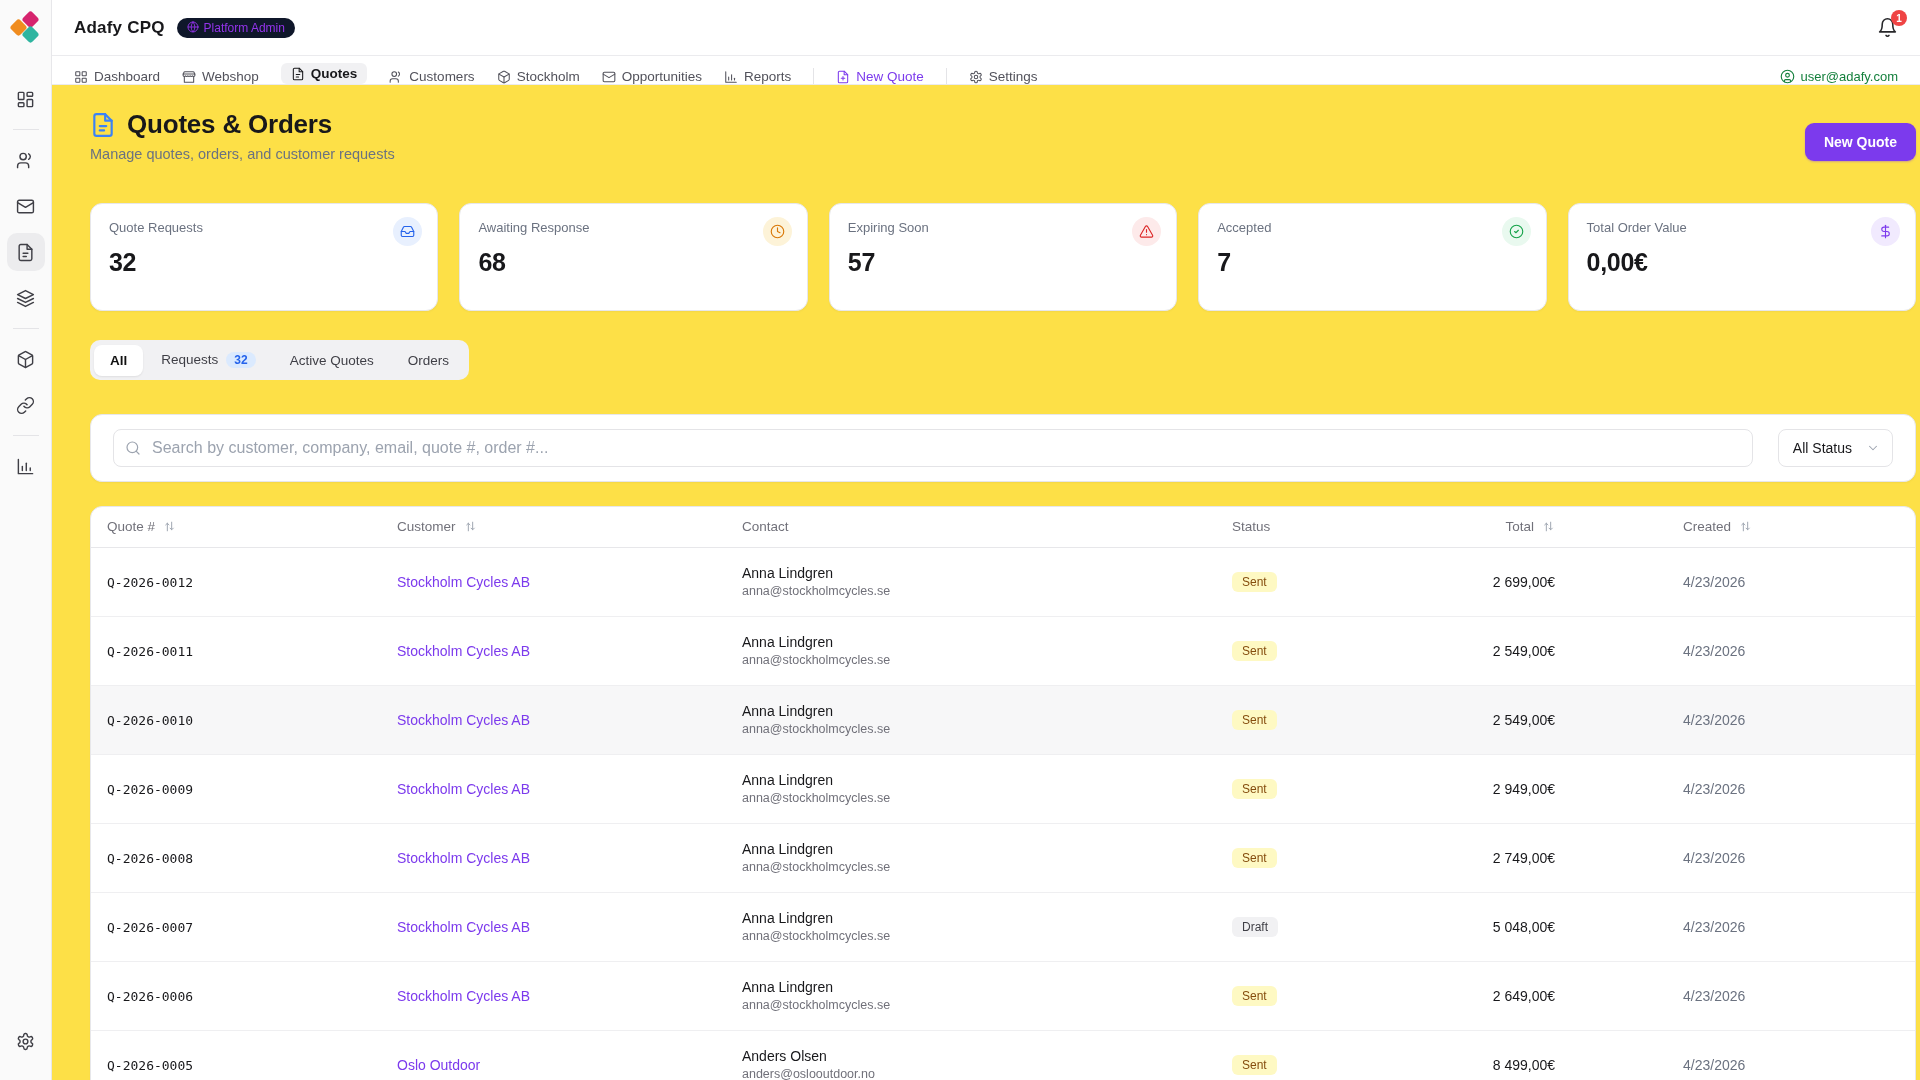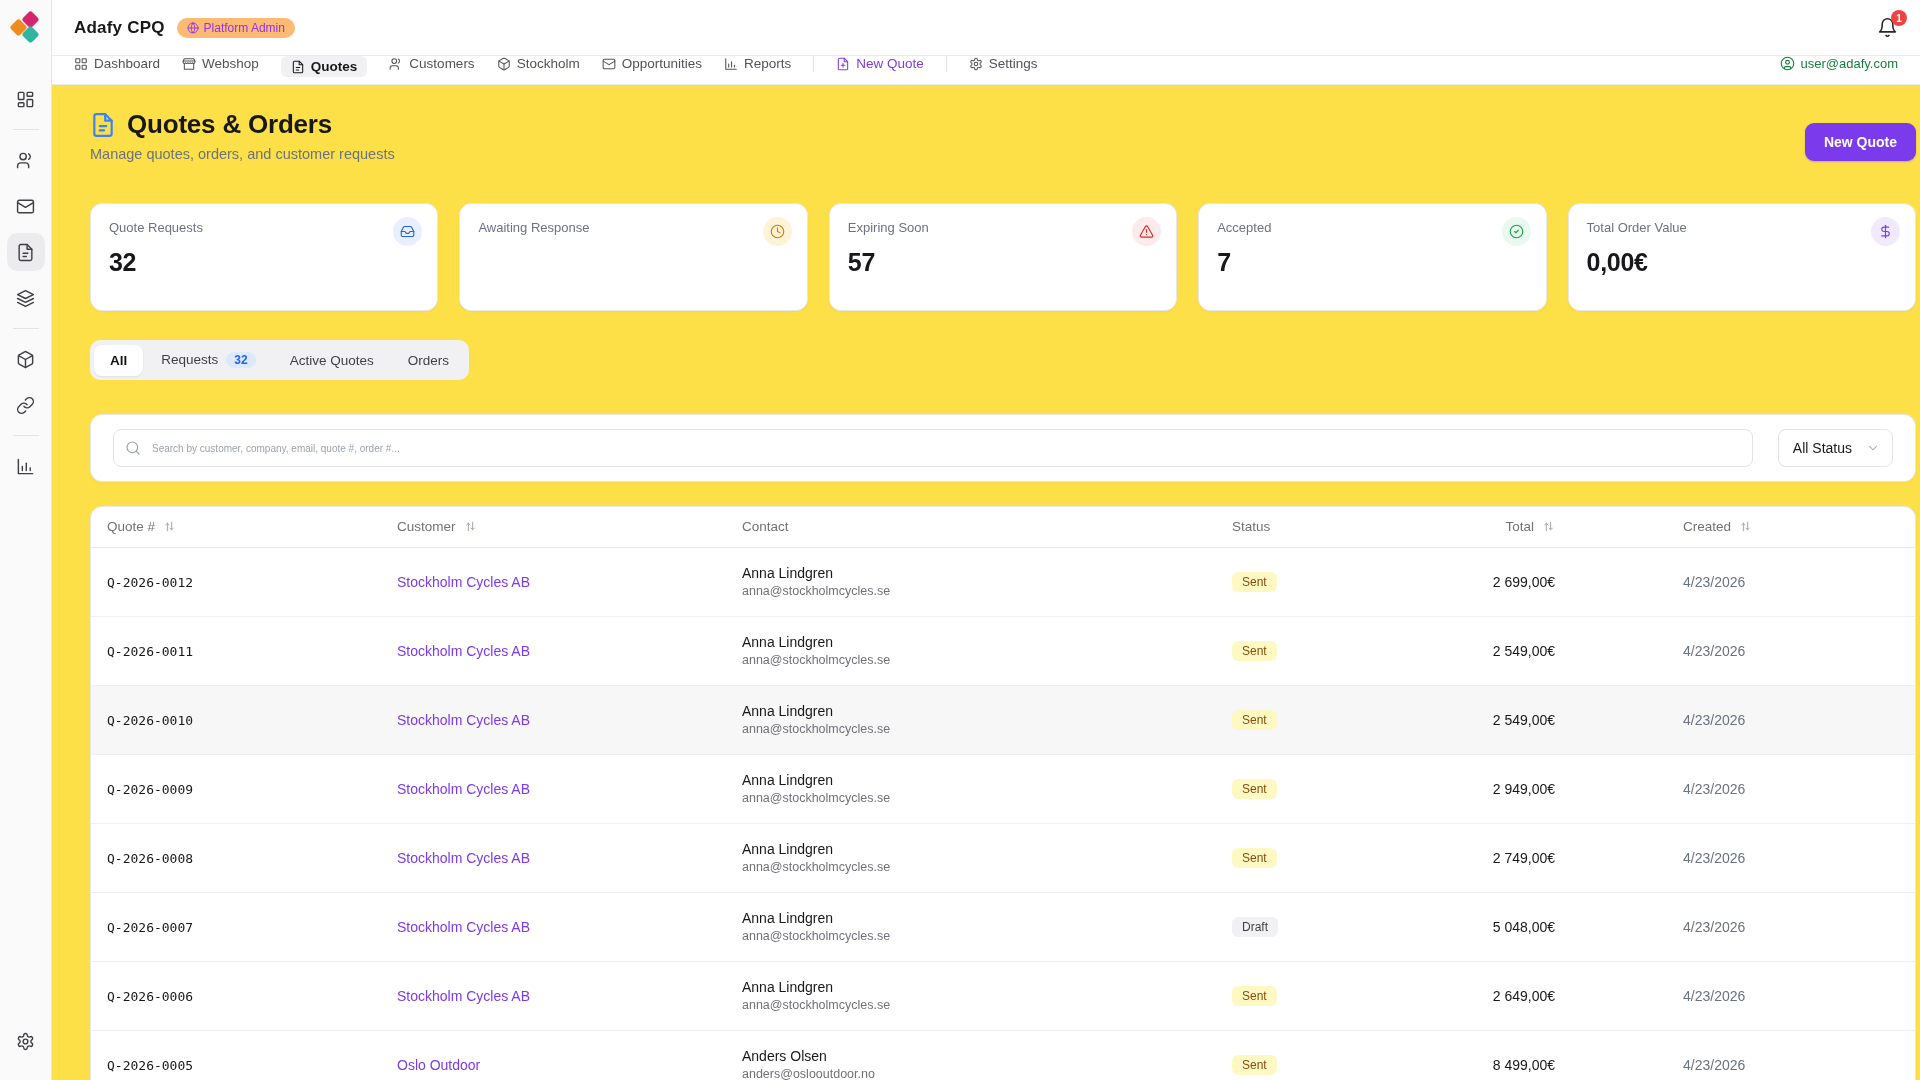--- a/index.html
+++ b/index.html
@@ -20,31 +20,31 @@
   .side-item { width:38px; height:38px; border-radius:10px; display:flex; align-items:center;
     justify-content:center; color:#3f3f46; margin:4px 0; cursor:pointer; }
   .side-item.active { background:#ececee; }
   .side-div { width:26px; height:1px; background:#e4e4e7; margin:7px 0; }
   .side-bottom { margin-top:auto; }
 
   
   .topbar { margin-left:52px; height:56px; display:flex; align-items:center;
     padding:0 22px; border-bottom:1px solid #ebebee; background:#fff; }
   .app-title { font-size:17px; font-weight:700; letter-spacing:.2px; }
-  .admin-badge { display:inline-flex; align-items:center; gap:5px; margin-left:12px;
-    background:#fdba74; color:#9333ea; font-size:12px; font-weight:500;
+  .admin-badge { display:inline-flex; gap:5px; margin-left:12px;
+    background:#0f172a; color:#9333ea; font-size:12px; font-weight:500;
     padding:3px 10px; border-radius:999px; }
   .top-right { margin-left:auto; position:relative; color:#27272a; }
   .bell-wrap { position:relative; width:22px; height:22px; cursor:pointer; }
   .notif { position:absolute; top:-7px; right:-9px; min-width:16px; height:16px; background:#ef4444;
     color:#fff; border-radius:999px; font-size:10px; font-weight:700; display:flex;
     align-items:center; justify-content:center; padding:0 4px; }
 
   
-  .navbar { margin-left:52px; height:29px; display:flex; align-items:flex-start; gap:22px;
+  .navbar { margin-left:52px; height:29px; display:flex; align-items:flex-end; gap:22px;
     padding:0 22px; border-bottom:1px solid #ebebee; background:#fff; font-size:13.5px; color:#52525b; }
   .nav-item { display:flex; align-items:center; gap:6px; cursor:pointer; white-space:nowrap; }
   .nav-item.active { background:#f1f1f3; border-radius:6px; padding:3px 10px; color:#18181b; font-weight:600; }
   .nav-item.accent { color:#7c3aed; font-weight:500; }
   .nav-sep { width:1px; height:16px; background:#e4e4e7; }
   .nav-user { margin-left:auto; display:flex; align-items:center; gap:6px; color:#15803d; font-size:13px; }
 
   
   .main { margin-left:52px; padding:24px 4px 0 38px; background:#fde047; min-height:1007px; }
   .head-row { display:flex; align-items:flex-start; }
@@ -77,21 +77,21 @@
     display:flex; align-items:flex-start; gap:8px; font-weight:500; }
   .tab.active { background:#fff; color:#111; font-weight:600; box-shadow:0 1px 2px rgba(0,0,0,.08); }
   .tab-badge { background:#dbeafe; color:#2563eb; font-size:12px; font-weight:600;
     padding:1px 8px; border-radius:999px; }
 
   
   .filter-card { margin-top:34px; padding:14px 22px; display:flex; align-items:center; gap:25px; }
   .search-wrap { position:relative; flex:1; }
   .search-wrap svg { position:absolute; left:12px; top:11px; color:#9ca3af; }
   .search-input { width:100%; height:38px; border:1px solid #e4e4e7; border-radius:8px;
-    padding:0 12px 0 38px; font-size:10px; color:#18181b; outline:none; font-family:inherit; background:#fff; }
+    padding:0 12px 0 38px; font-size:16px; color:#18181b; outline:none; font-family:inherit; background:#fff; }
   .search-input::placeholder { color:#9ca3af; }
   .status-select { height:38px; border:1px solid #e4e4e7; border-radius:8px; background:#fff;
     display:flex; align-items:center; gap:14px; padding:0 12px 0 14px; font-size:14px; cursor:pointer; }
   .status-select .chev { color:#9ca3af; }
 
   
   .table-card { margin-top:24px; overflow:hidden; }
   table { width:100%; border-collapse:collapse; table-layout:fixed; }
   col.c-quote{width:290px} col.c-cust{width:345px} col.c-contact{width:490px}
   col.c-status{width:255px} col.c-total{width:100px} col.c-created{width:auto}
@@ -322,20 +322,21 @@
       <div class="stat-value">32</div>
       <span class="stat-ic ic-blue">
         <svg class="ic" width="15" height="15" viewBox="0 0 24 24">
             <path d="M22 12h-6l-2 3h-4l-2-3H2"></path>
             <path d="M5.45 5.11 2 12v6a2 2 0 0 0 2 2h16a2 2 0 0 0 2-2v-6l-3.45-6.89A2 2 0 0 0 16.76 4H7.24a2 2 0 0 0-1.79 1.11z"></path>
           </svg>
       </span>
     </div>
     <div class="card stat">
       <div class="stat-label">Awaiting Response</div>
+      <div class="stat-value">68</div>
       <span class="stat-ic ic-amber">
         <svg class="ic" width="15" height="15" viewBox="0 0 24 24">
             <circle cx="12" cy="12" r="10"></circle>
             <path d="M12 6v6l4 2"></path>
           </svg>
       </span>
     </div>
     <div class="card stat">
       <div class="stat-label">Expiring Soon</div>
       <div class="stat-value">57</div>

